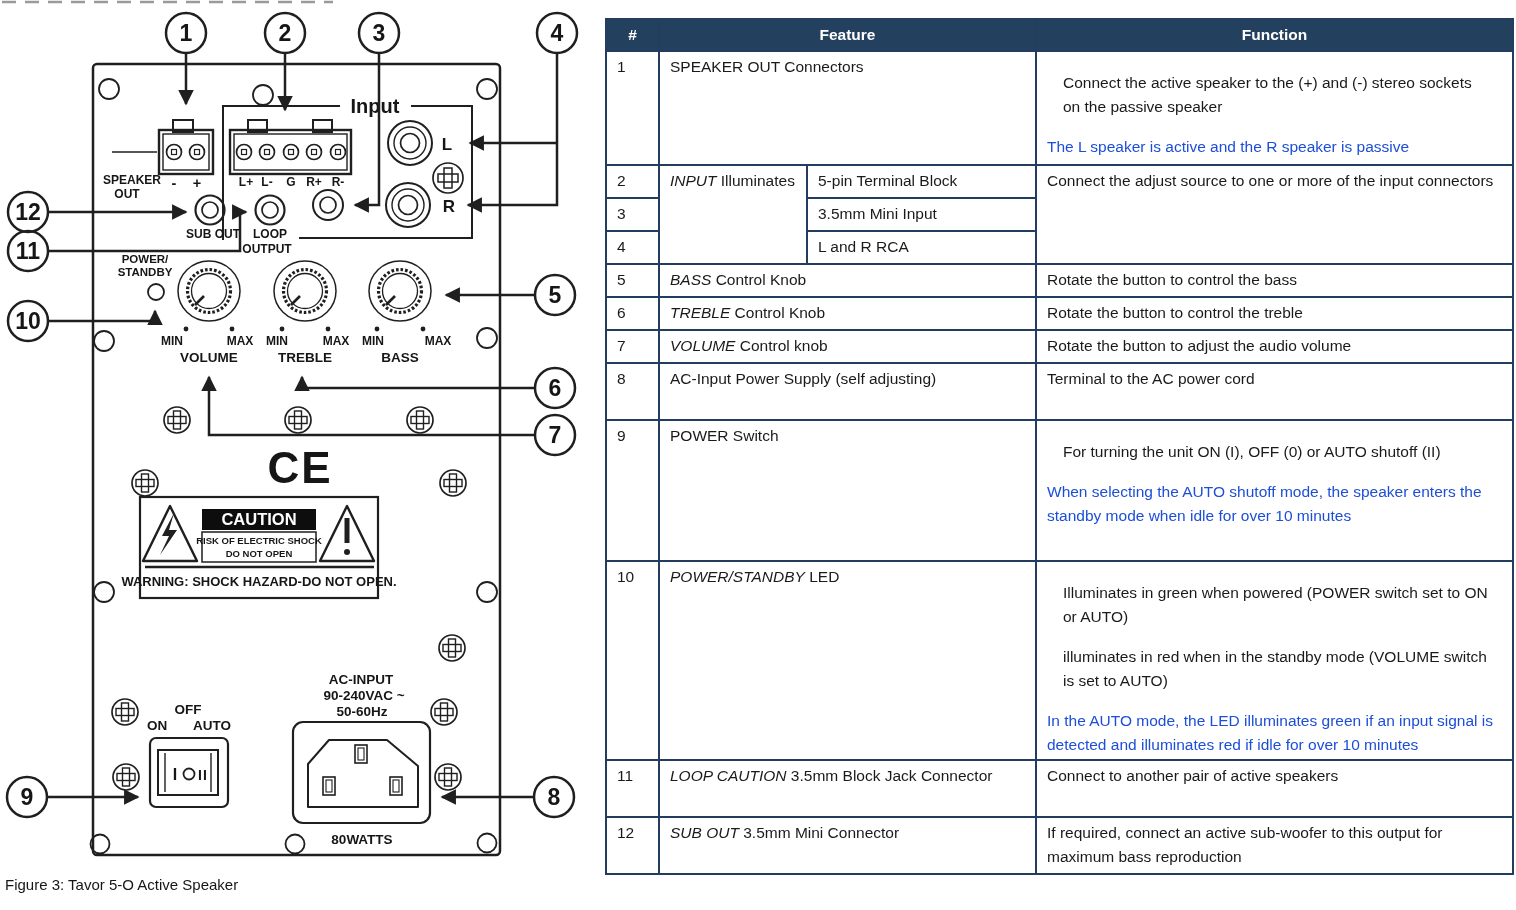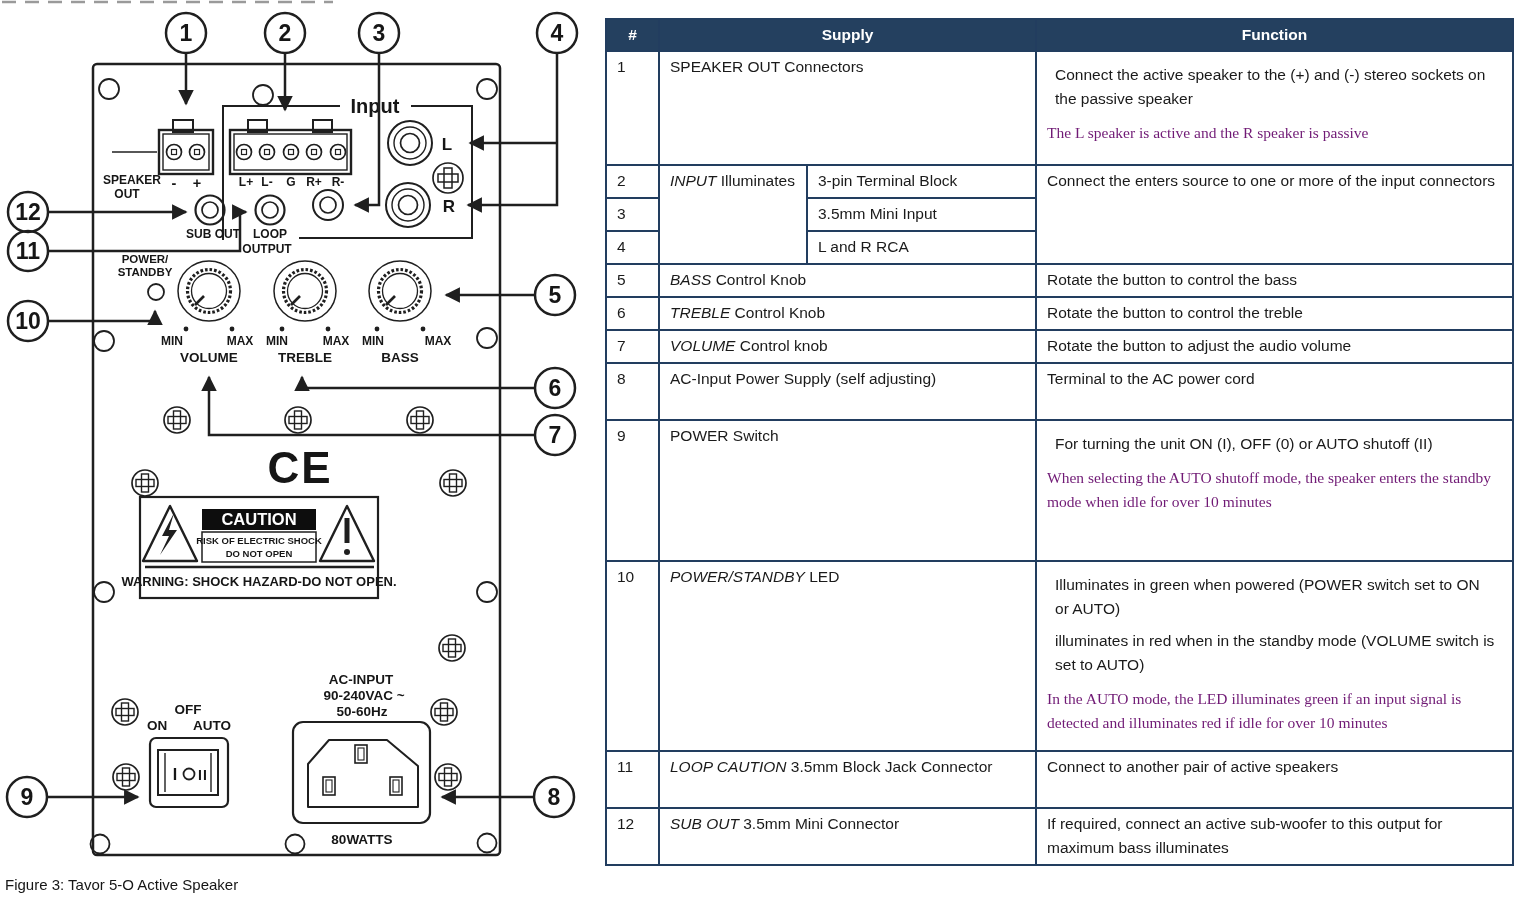--- a/index.html
+++ b/index.html
@@ -27,22 +27,22 @@
   
   #feature-table-wrap{position:absolute;left:605px;top:18px;width:907px;}
   table.ft{border-collapse:collapse;table-layout:fixed;width:907px;
            font-size:15.5px;color:#1a1a1a;}
   table.ft td,table.ft th{border:2px solid #223D5F;vertical-align:top;
            padding:3px 8px 2px 10px;line-height:24px;text-align:left;overflow:hidden;}
   table.ft th{background:#24405F;color:#ffffff;text-align:center;font-size:15.5px;
            padding:2px 4px;line-height:26px;}
   td.num{padding-left:12px;}
   .it{font-style:italic;}
-  p.fn{margin:8px;}
-  p.note{margin:10px 0 0 0;color:#701a75;font-family:Liberation Serif, serif;}
+  p.fn{margin:16px;}
+  p.note{margin:10px 0 0 0;color:#1d4ed8;}
 </style>
 </head>
 <body>
 
 <div id="page">
 
   <div id="diagram">
   <svg width="605" height="910" viewBox="0 0 605 910">
     <defs>
       <marker id="ah" viewBox="0 0 10 10" refX="9" refY="5" markerWidth="7" markerHeight="6.2" orient="auto-start-reverse">
@@ -361,36 +361,36 @@
     <table class="ft">
       <colgroup>
           <col style="width:53px">
           <col style="width:148px">
           <col style="width:229px">
           <col style="width:477px">
         </colgroup>
       <tbody>
           <tr style="height:32px">
         <th>#</th>
-        <th colspan="2">Supply</th>
+        <th colspan="2">Feature</th>
         <th>Function</th>
       </tr>
       <tr style="height:114px">
         <td class="num">1</td>
         <td colspan="2">SPEAKER OUT Connectors</td>
         <td>
           <p class="fn">Connect the active speaker to the (+) and (-) stereo sockets on the passive speaker</p>
           <p class="note">The L speaker is active and the R speaker is passive</p>
         </td>
       </tr>
       <tr style="height:33px">
         <td class="num">2</td>
         <td rowspan="3"><span class="it">INPUT</span><span> Illuminates</span></td>
-        <td>3-pin Terminal Block</td>
-        <td rowspan="3">Connect the enters source to one or more of the input connectors</td>
+        <td>5-pin Terminal Block</td>
+        <td rowspan="3">Connect the adjust source to one or more of the input connectors</td>
       </tr>
       <tr style="height:33px">
         <td class="num">3</td>
         <td>3.5mm Mini Input</td>
       </tr>
       <tr style="height:33px">
         <td class="num">4</td>
         <td>L and R RCA</td>
       </tr>
       <tr style="height:33px">
@@ -431,19 +431,19 @@
         </td>
       </tr>
       <tr style="height:57px">
         <td class="num">11</td>
         <td colspan="2"><span class="it">LOOP CAUTION</span><span> 3.5mm Block Jack Connector</span></td>
         <td>Connect to another pair of active speakers</td>
       </tr>
       <tr style="height:57px">
         <td class="num">12</td>
         <td colspan="2"><span class="it">SUB OUT</span><span> 3.5mm Mini Connector</span></td>
-        <td>If required, connect an active sub-woofer to this output for maximum bass illuminates</td>
+        <td>If required, connect an active sub-woofer to this output for maximum bass reproduction</td>
       </tr>
     </tbody>
       </table>
   </div>
 
 </div>
 
 </body></html>

